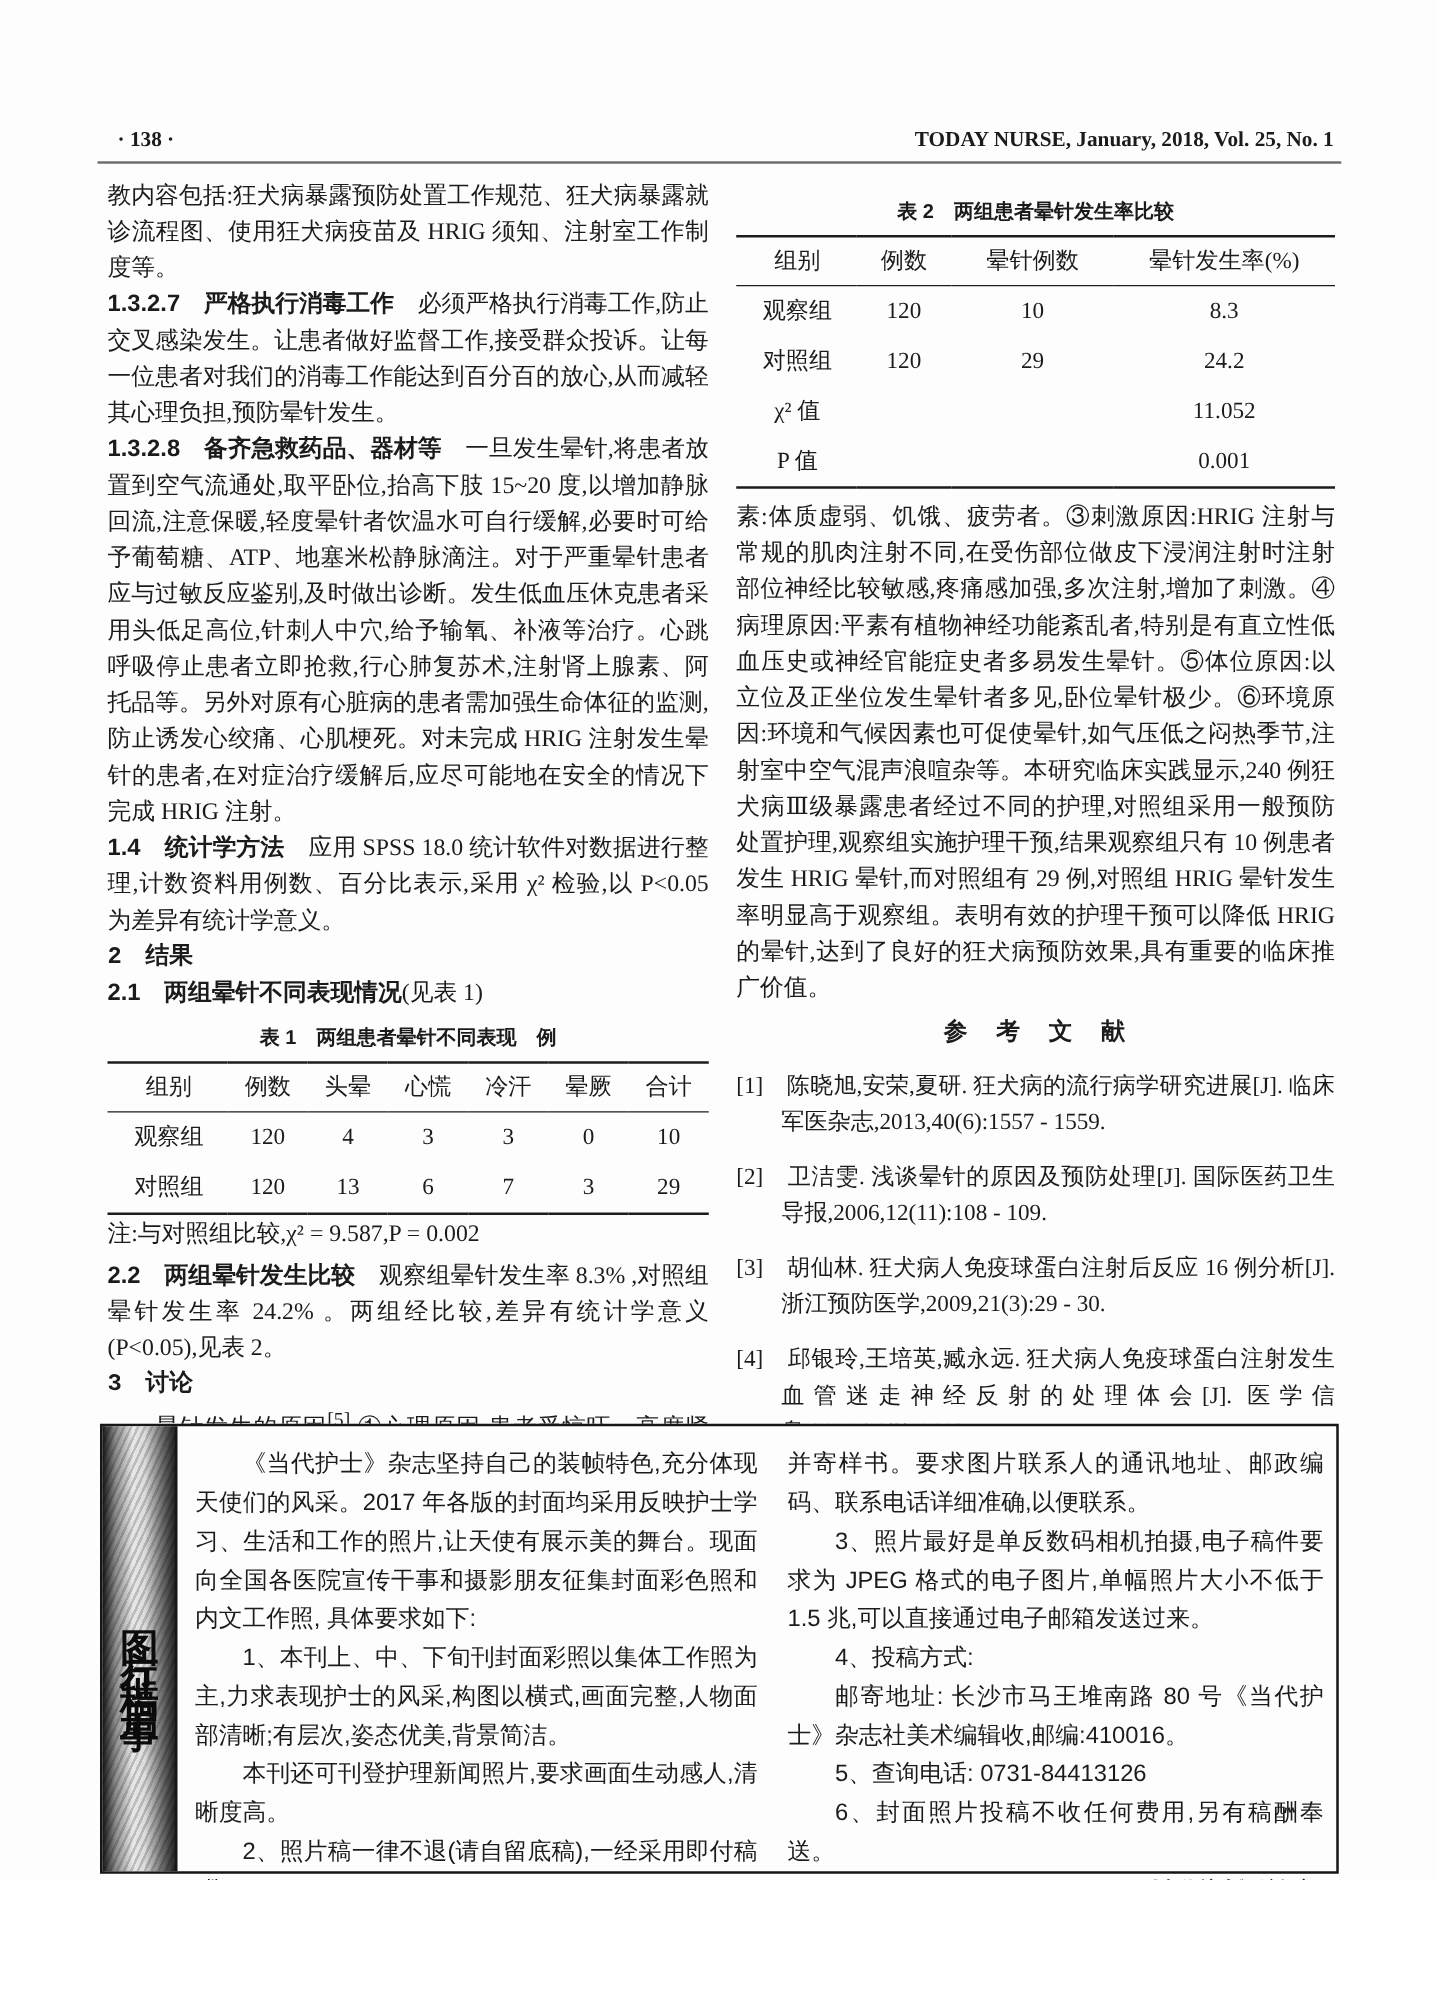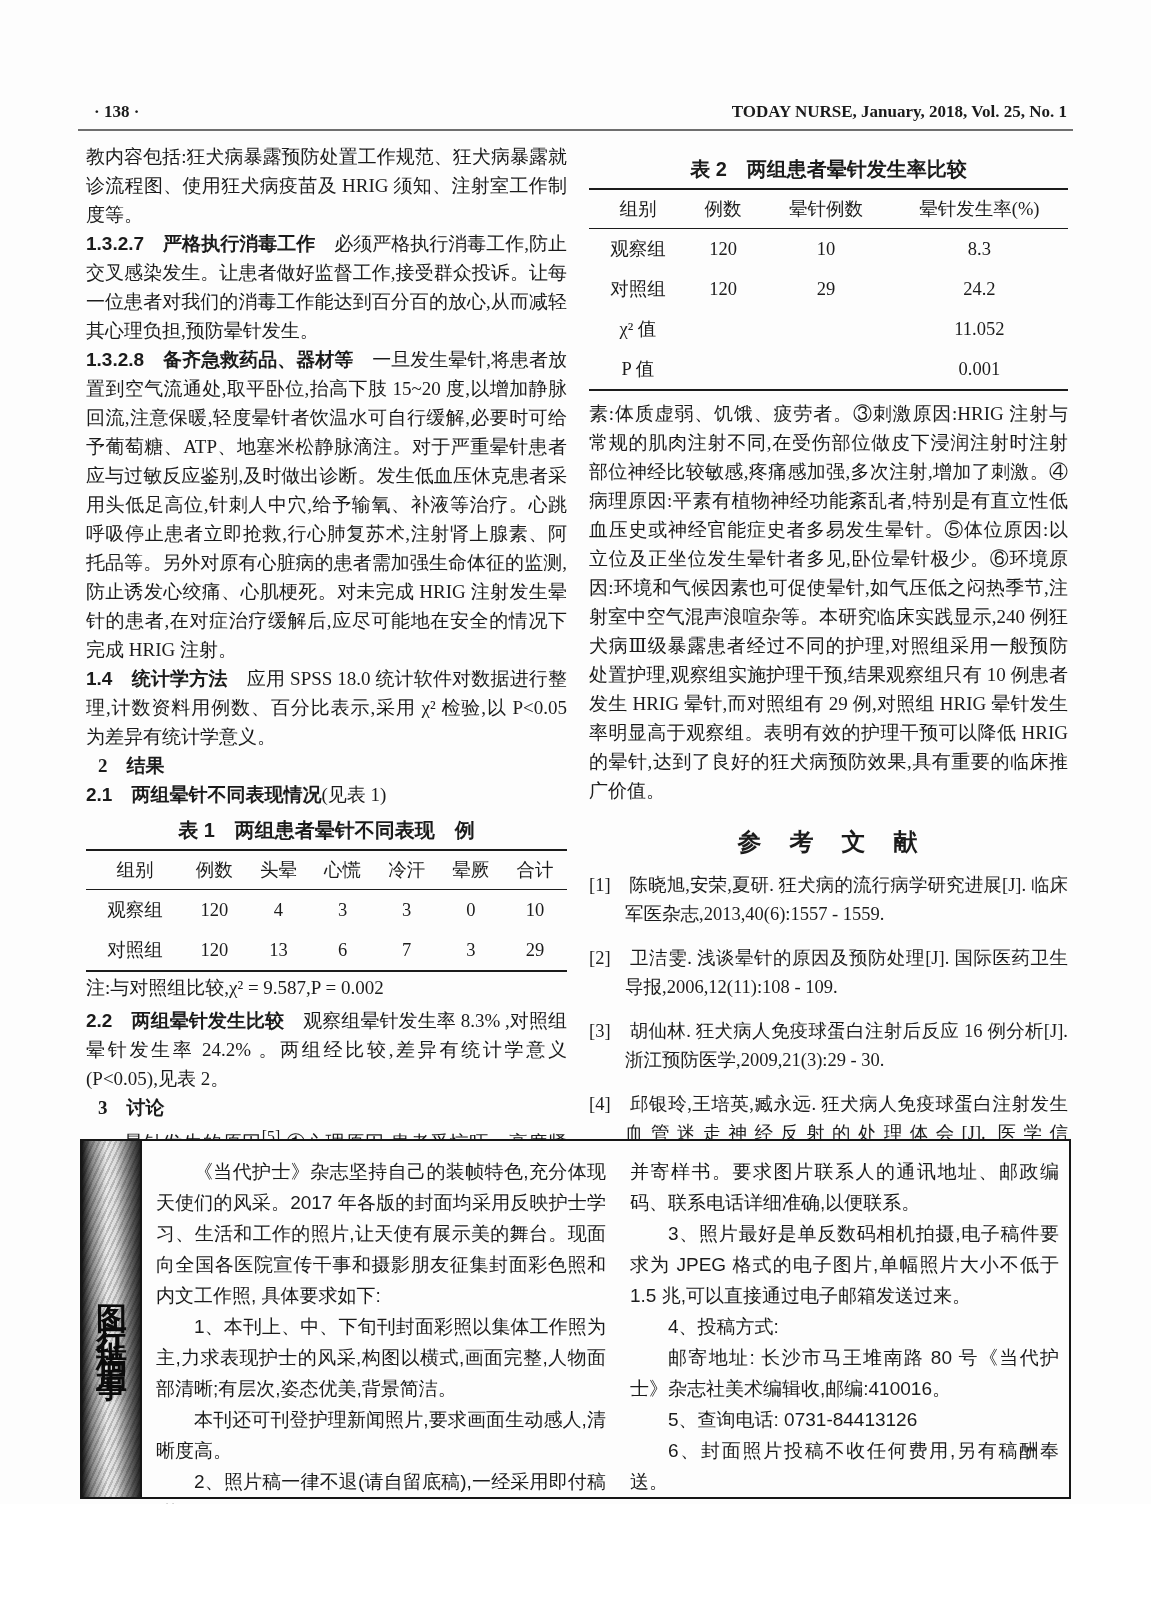--- a/index.html
+++ b/index.html
@@ -10,35 +10,35 @@
   .pageno{position:absolute;left:94px;top:102px;font-size:17px;font-weight:bold;}
   .journal{position:absolute;right:84px;top:102px;font-size:17px;font-weight:bold;}
   .hrule{position:absolute;left:78px;top:129px;width:995px;height:2px;background:#6f6f6f;}
 
   
   .col{position:absolute;width:481px;font-size:19px;line-height:29px;text-align:justify;}
   #lcol{left:86px;top:142px;}
   #rcol{left:589px;top:148px;width:479px;}
   p{margin:0;}
   .lead{font-family:"Liberation Sans","DejaVu Sans",sans-serif;font-weight:bold;}
-  .h{font-family:Liberation Serif, serif;font-weight:bold;margin-left:12px;}
+  .h{font-family:Liberation Mono, monospace;font-weight:bold;}
   .ind2{text-indent:2em;}
 
   
-  .tbl-title{text-align:center;font-weight:bold;font-size:20px;margin:7px 0 4px;
+  .tbl-title{text-align:center;font-weight:bold;font-size:16px;margin:7px 0 4px;
              font-family:"Liberation Sans","DejaVu Sans",sans-serif;}
   table{width:100%;border-collapse:collapse;border-top:2px solid #1c1c1c;
         border-bottom:2px solid #1c1c1c;font-size:18.5px;line-height:22px;}
   thead th{font-weight:normal;border-bottom:1.5px solid #1c1c1c;padding:8px 2px;text-align:center;}
   td{padding:9px 2px;text-align:center;}
   th:first-child,td:first-child{text-align:center;padding-left:4px;}
   .tbl-note{font-size:19px;line-height:26px;margin:3px 0 5px;}
 
   
-  .ref-title{text-align:center;font-weight:bold;font-size:24px;margin:22px 0 5px;letter-spacing:2px;
+  .ref-title{text-align:center;font-weight:bold;font-size:19px;margin:6px 0 5px;letter-spacing:2px;
              font-family:"Liberation Sans","DejaVu Sans",sans-serif;}
   .ref{padding-left:36px;text-indent:-36px;font-size:18.5px;margin-top:15px;}
   .editor{font-style:italic;text-align:right;padding-right:14px;margin-top:6px;}
 
   
   .notice{position:absolute;left:80px;top:1139px;width:991px;height:360px;
           border:2px solid #161616;display:flex;box-sizing:border-box;
           font-family:"Liberation Sans","DejaVu Sans",sans-serif;background:#fdfdfd;}
   .side{width:58px;flex:none;border-right:2px solid #161616;display:flex;align-items:center;justify-content:center;
         background:

